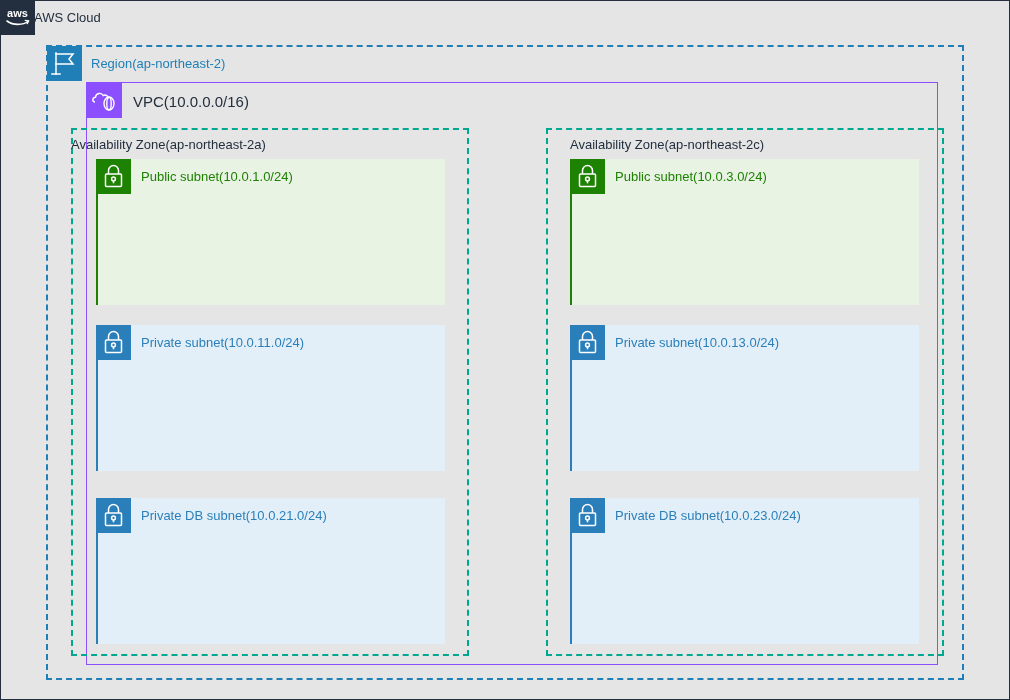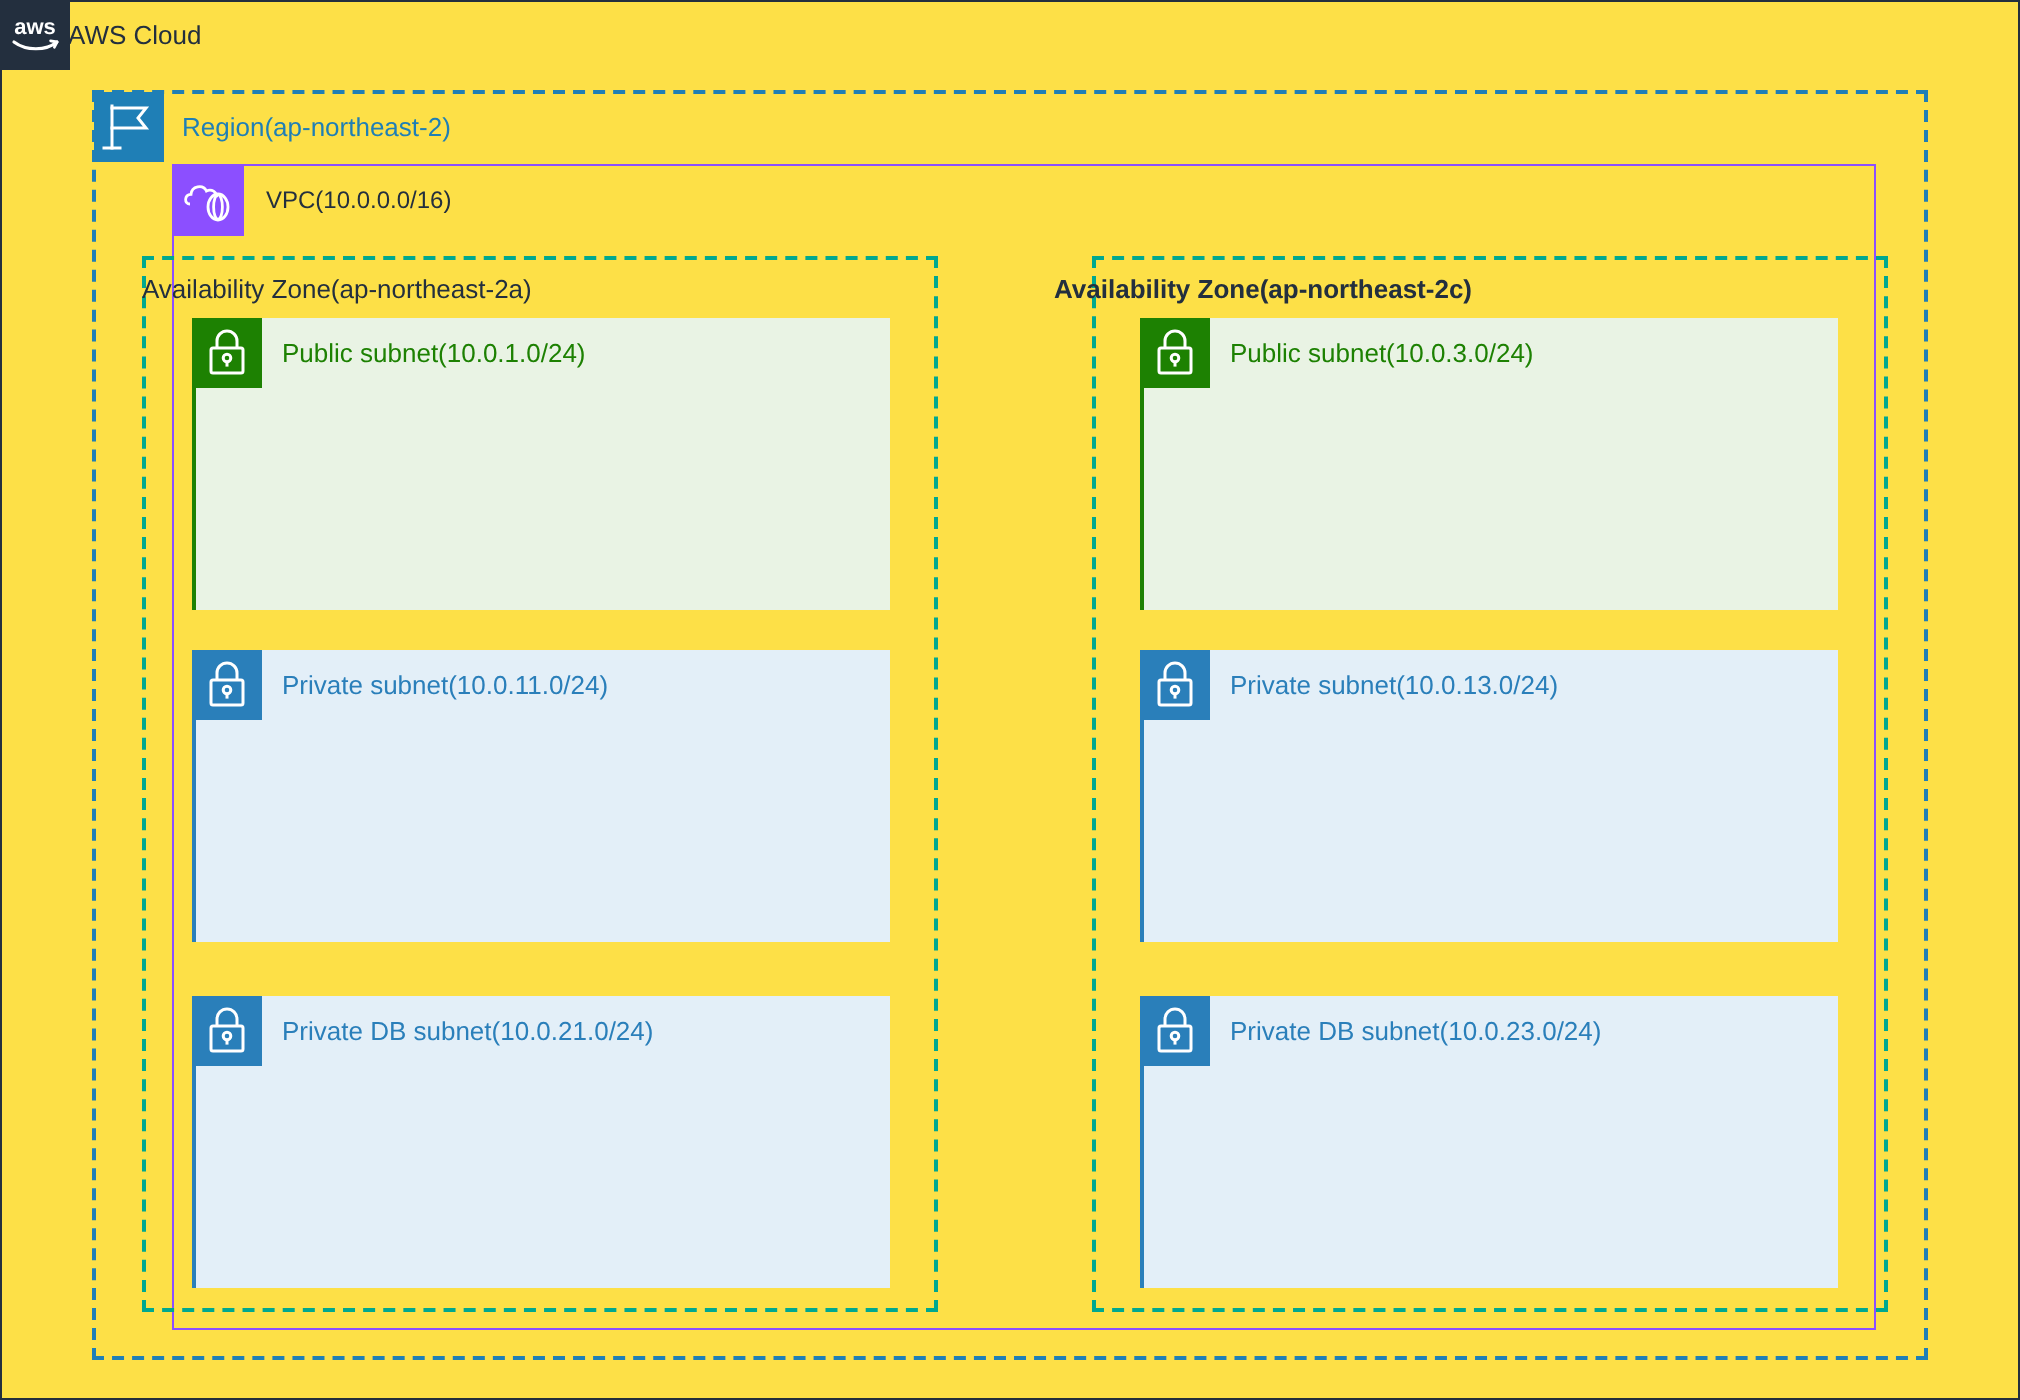--- a/index.html
+++ b/index.html
@@ -9,21 +9,21 @@
   }
   body {
     font-family: "Liberation Sans", sans-serif;
     -webkit-font-smoothing: antialiased;
   }
 
   #canvas {
     position: relative;
     width: 1010px;
     height: 700px;
-    background: #fde047;
+    background: #e5e5e5;
     box-sizing: border-box;
     overflow: hidden;
   }
 
   
   .cloud-frame {
     position: absolute;
     left: 0;
     top: 0;
     width: 1010px;
@@ -94,21 +94,21 @@
     top: 83px;
     width: 35px;
     height: 35px;
     background: #8c4fff;
   }
   .vpc-icon svg { display: block; }
   .vpc-title {
     position: absolute;
     left: 133px;
     top: 93px;
-    font-size: 12px;
+    font-size: 15px;
     color: #232f3e;
     white-space: nowrap;
   }
 
   
   .az-frame {
     position: absolute;
     top: 128px;
     width: 398px;
     height: 528px;
@@ -120,21 +120,21 @@
   .az-title {
     position: absolute;
     top: 137px;
     width: 398px;
     text-align: left;
     font-size: 13px;
     color: #232f3e;
     white-space: nowrap;
   }
   .az-title-a { left: 71px; }
-  .az-title-c { left: 527px; font-weight: bold; }
+  .az-title-c { left: 570px; }
 
   
   .subnet {
     position: absolute;
     width: 379px;
     height: 146px;
     box-sizing: border-box;
   }
   .subnet .body {
     position: absolute;

